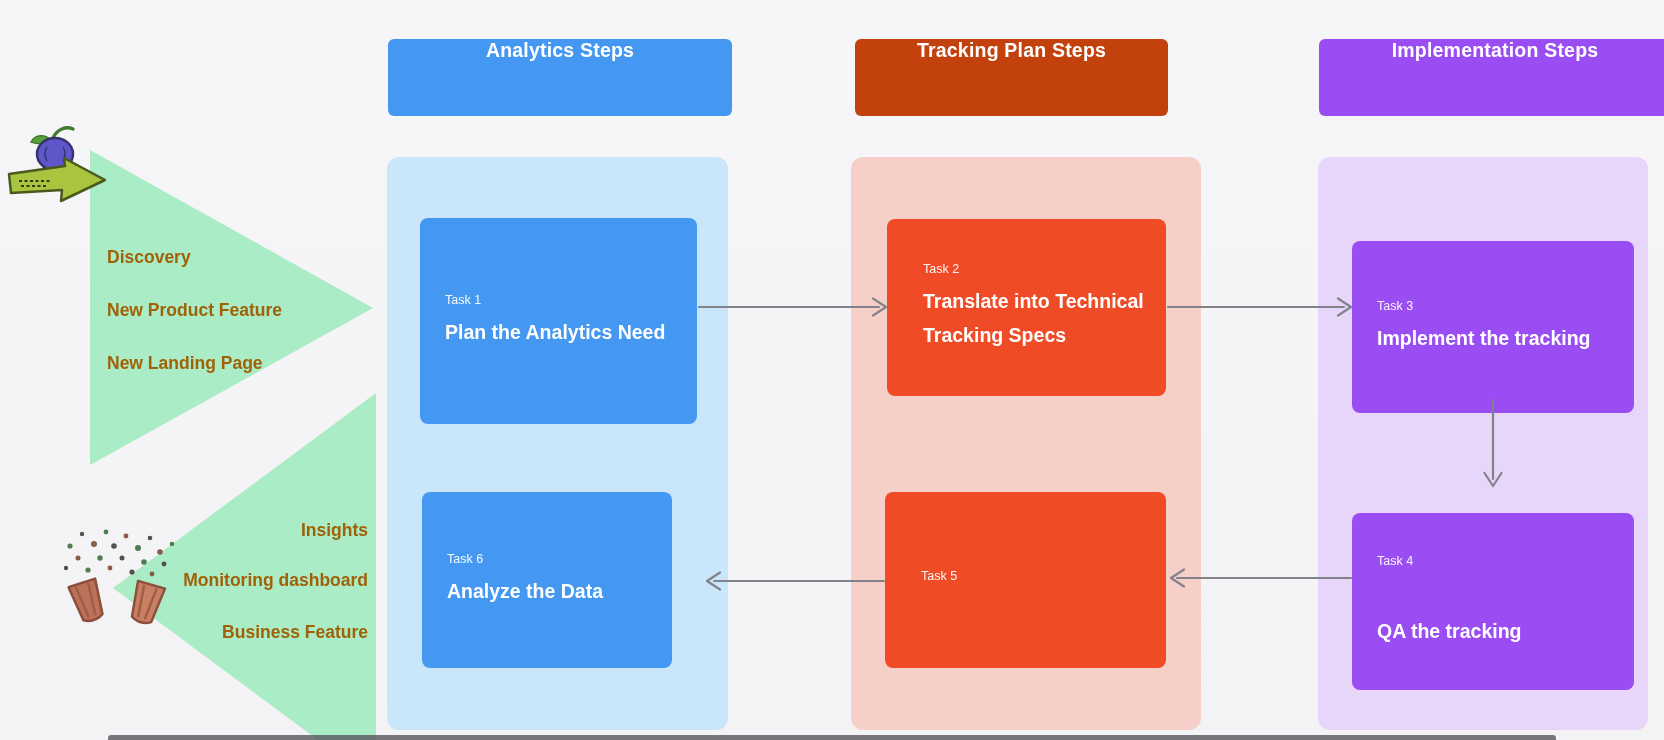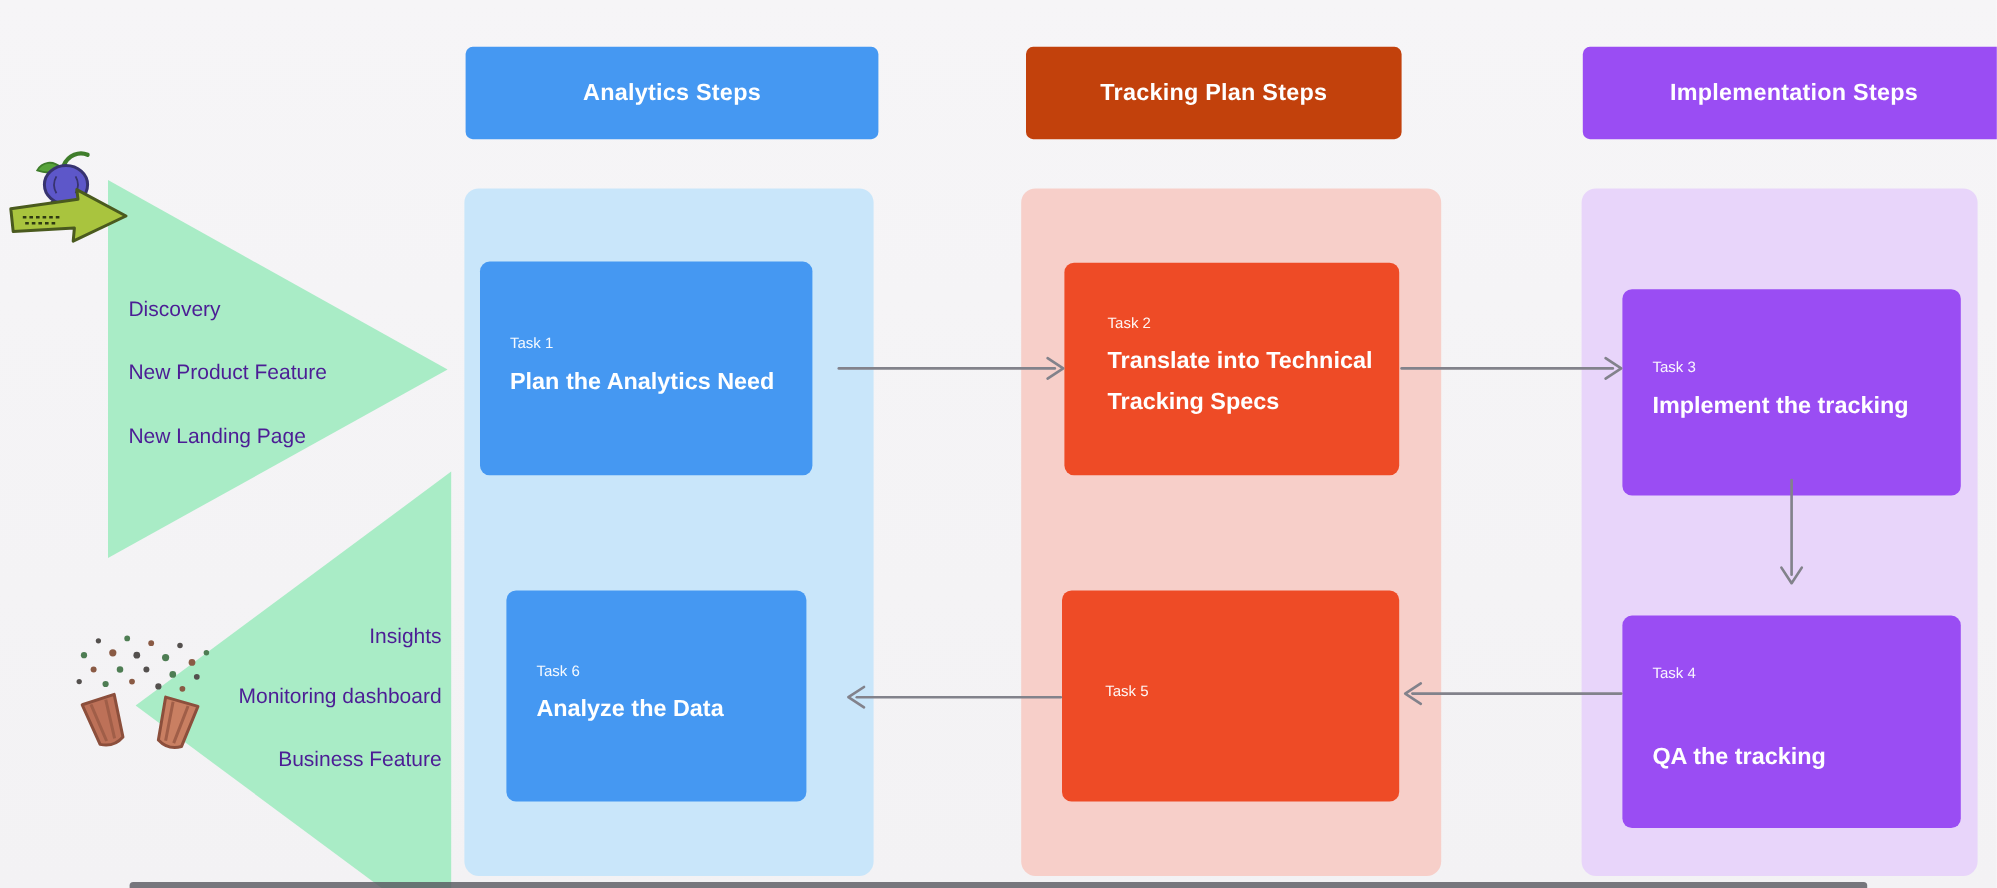--- a/index.html
+++ b/index.html
@@ -14,47 +14,47 @@
 
   
   .col-bg{position:absolute;top:157px;height:573px;border-radius:12px;}
   .col-bg.analytics{left:387px;width:341px;background:#c9e6fa;}
   .col-bg.tracking{left:851px;width:350px;background:#f7cfc9;}
   .col-bg.implementation{left:1318px;width:330px;background:#e8d5fa;}
 
   
   .col-header{
     position:absolute;top:39px;height:77px;border-radius:6px;
-    display:flex;align-items:center;justify-content:center;
+    display:flex;align-items:flex-start;justify-content:center;
     color:#ffffff;font-size:19.5px;font-weight:700;letter-spacing:.2px;
   }
   .col-header.analytics{left:388px;width:344px;background:#4598f2;}
   .col-header.tracking{left:855px;width:313px;background:#c2410c;}
   .col-header.implementation{left:1319px;width:352px;background:#9a4df3;}
 
   
   .card{
     position:absolute;border-radius:8px;color:#fff;
     display:flex;flex-direction:column;justify-content:center;
     padding:0 16px 0 25px;box-sizing:border-box;
   }
   .card .task-label{font-size:12.5px;font-weight:500;opacity:.95;margin-bottom:9px;}
   .card .task-title{font-size:19.5px;font-weight:700;line-height:1.72;}
   .card.blue{background:#4598f2;}
   .card.red{background:#ee4b26;padding-left:36px;}
   .card.purple{background:#9a4df3;margin-top:21px;}
-  .card.t1{left:400px;top:218px;width:277px;height:178px;}
+  .card.t1{left:420px;top:218px;width:277px;height:206px;}
   .card.t2{left:887px;top:219px;width:279px;height:177px;}
   .card.t3{left:1352px;top:220px;width:282px;height:172px;}
   .card.t4{left:1352px;top:492px;width:282px;height:177px;gap:38px;}
   .card.t5{left:885px;top:492px;width:281px;height:176px;}
   .card.t6{left:422px;top:492px;width:250px;height:176px;}
 
   
-  .tri-text{position:absolute;font-size:17.5px;font-weight:400;color:#4c1d95;line-height:22px;white-space:nowrap;}
+  .tri-text{position:absolute;font-size:17.5px;font-weight:700;color:#a16207;line-height:22px;white-space:nowrap;}
   .tri-text.in0{left:107px;top:246px;}
   .tri-text.in1{left:107px;top:299px;}
   .tri-text.in2{left:107px;top:352px;}
   .tri-text.out0{right:1296px;top:519px;}
   .tri-text.out1{right:1296px;top:569px;}
   .tri-text.out2{right:1296px;top:621px;}
 
   .icon-wrap{position:absolute;}
   .icon-wrap.start{left:6px;top:122px;width:104px;height:96px;}
   .icon-wrap.party{left:48px;top:524px;width:146px;height:106px;}

